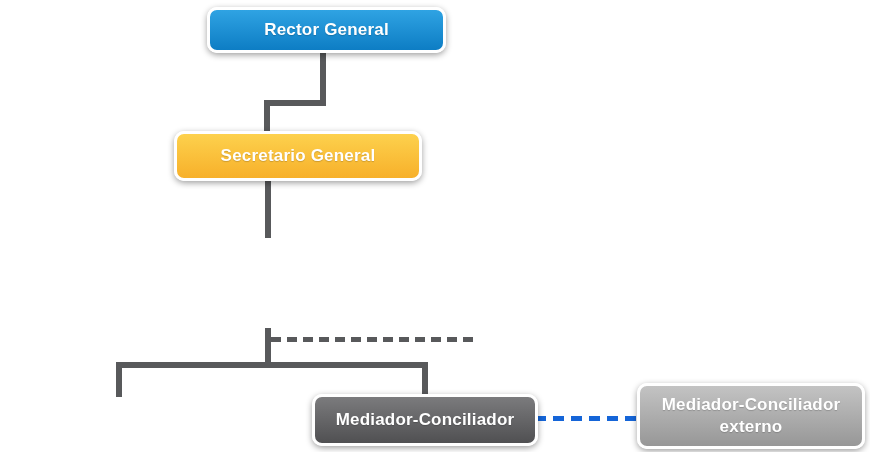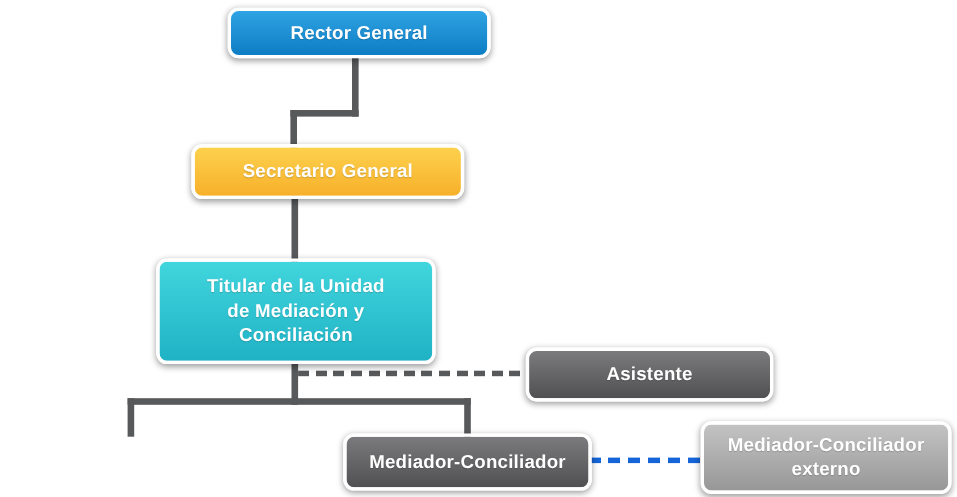--- a/index.html
+++ b/index.html
@@ -97,29 +97,21 @@
   <div class="dash-blue" id="ln-externo"></div>
 
   <div class="node node-blue" id="node-rector">
     <span>Rector General</span>
   </div>
 
   <div class="node node-yellow" id="node-secretario">
     <span>Secretario General</span>
   </div>
 
-  <div class="node node-teal" id="node-titular">
-    <span>Titular de la Unidad
-de Mediación y
-Conciliación</span>
-  </div>
 
-  <div class="node node-gray" id="node-asistente">
-    <span>Asistente</span>
-  </div>
 
 
   <div class="node node-gray" id="node-mediador">
     <span>Mediador-Conciliador</span>
   </div>
 
   <div class="node node-silver" id="node-externo">
     <span>Mediador-Conciliador
 externo</span>
   </div>

